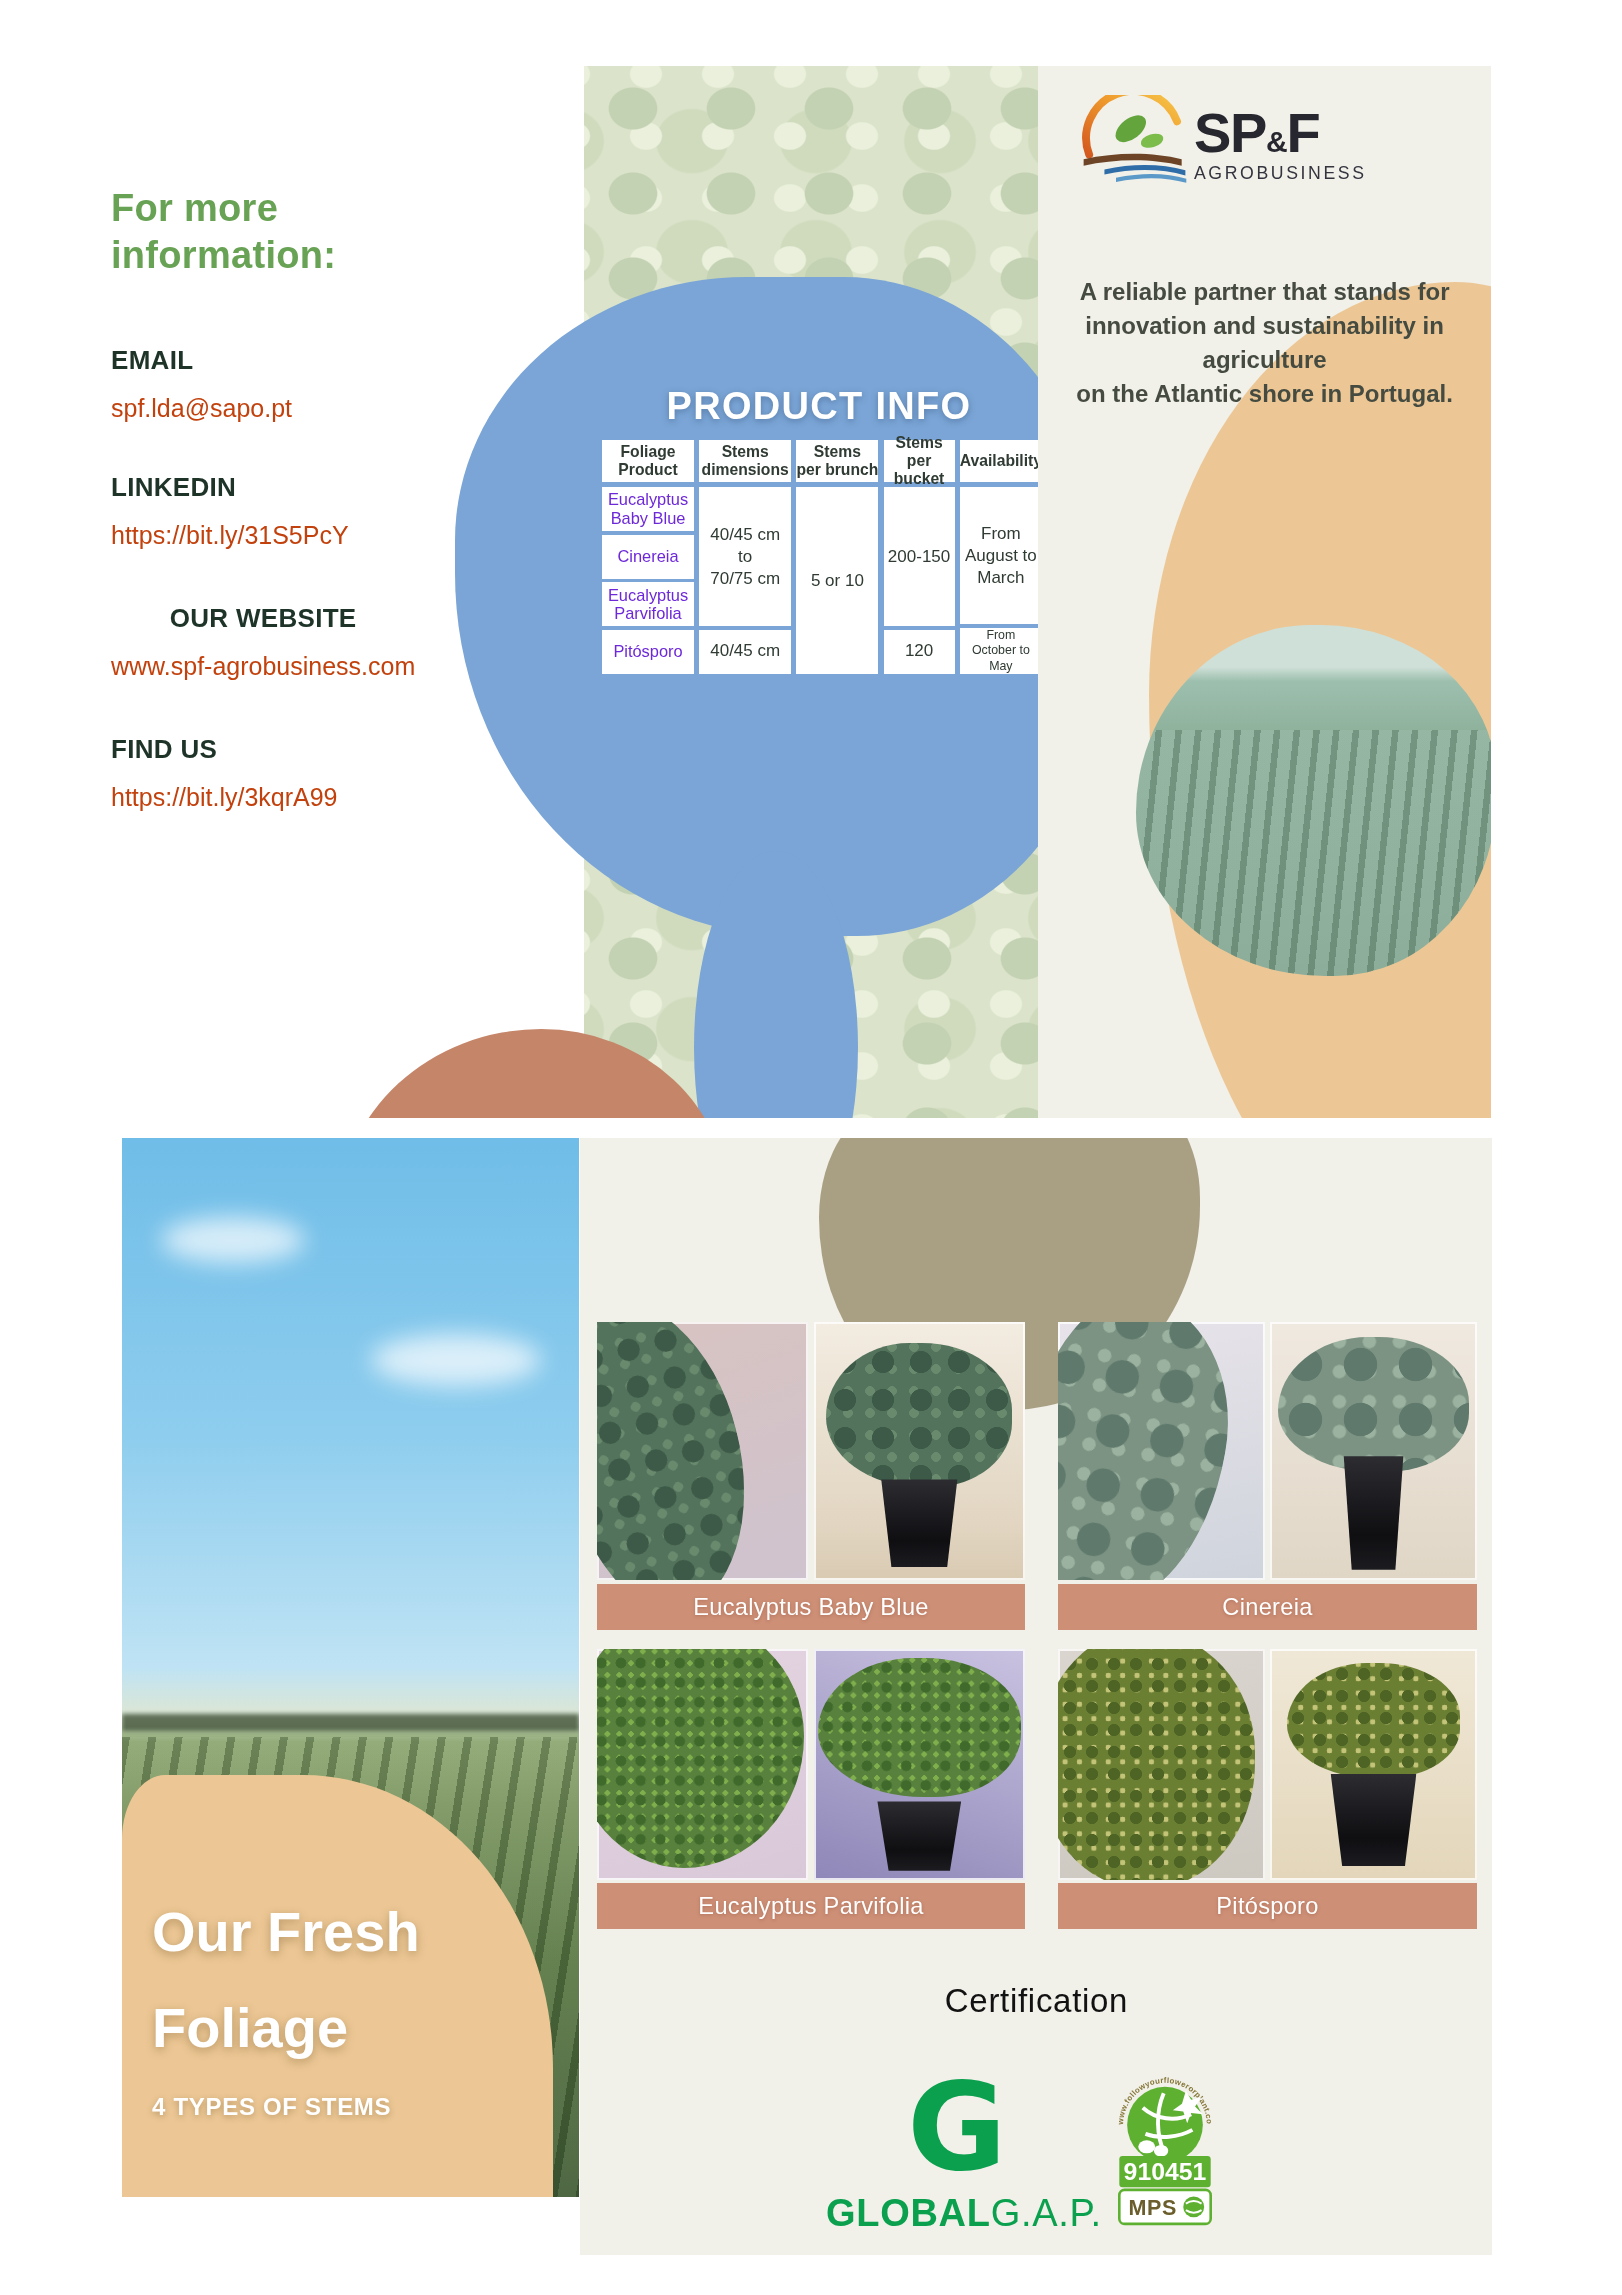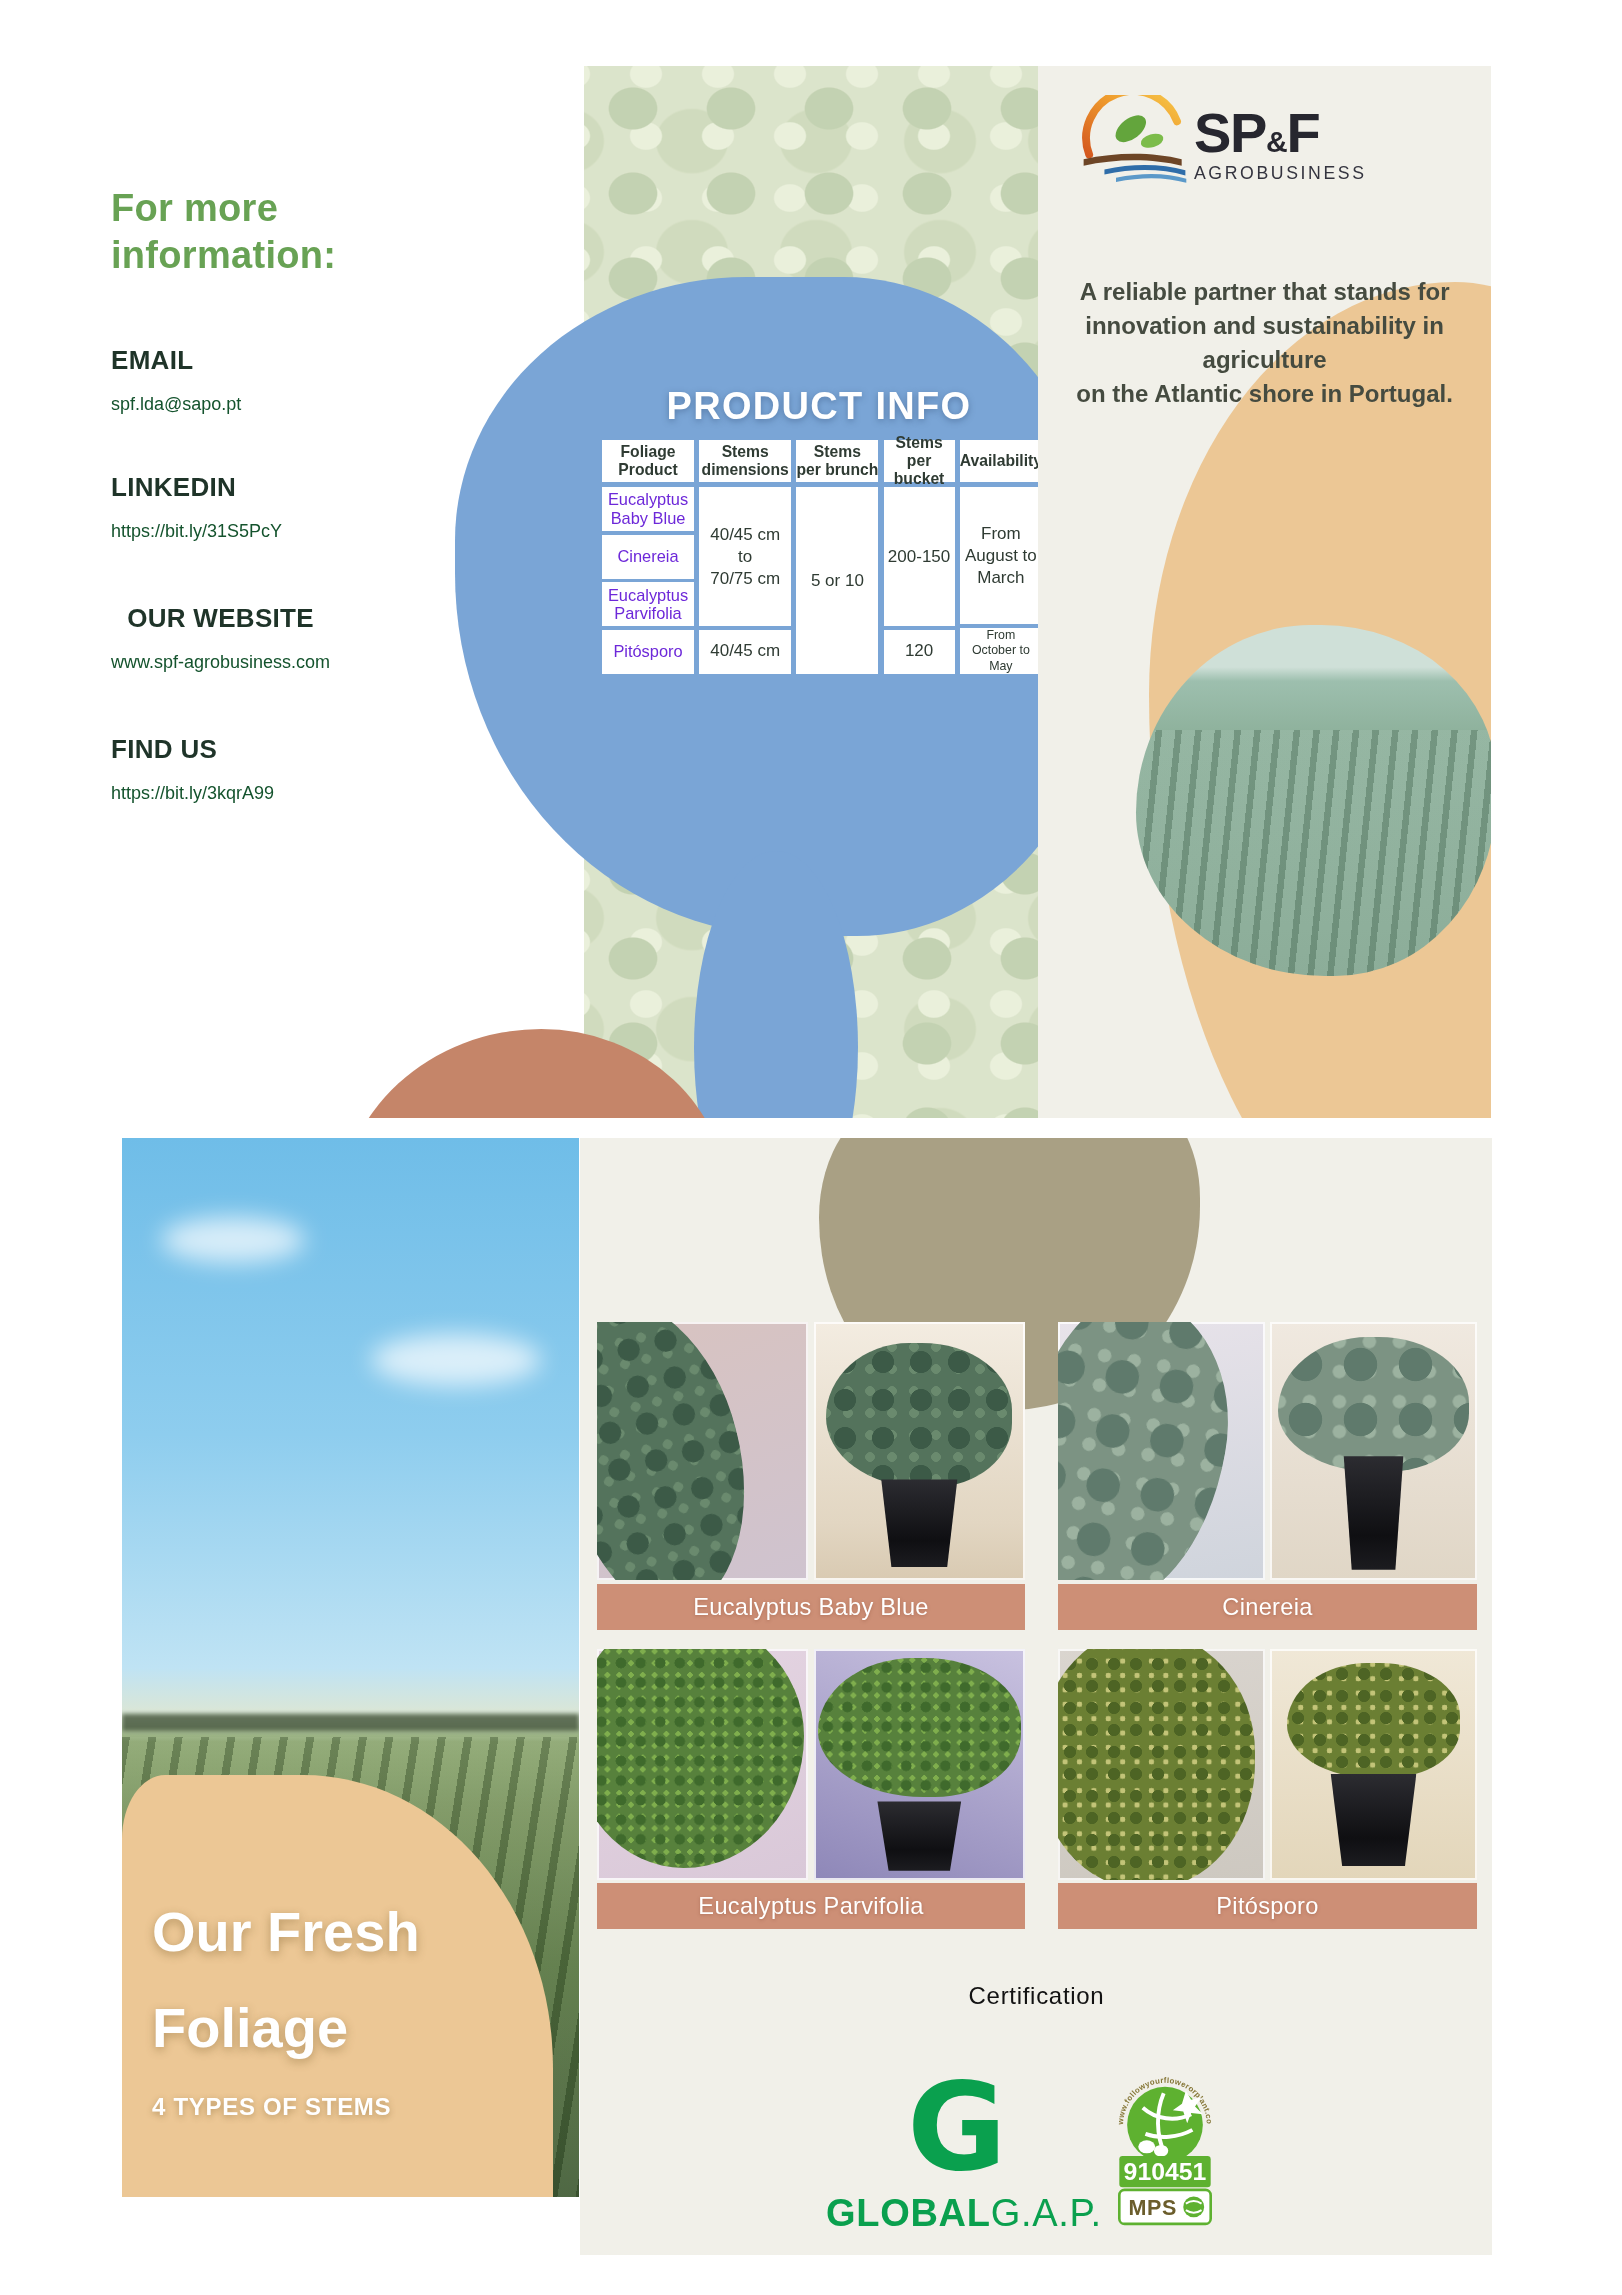--- a/index.html
+++ b/index.html
@@ -9,21 +9,21 @@
   }
   .abs{position:absolute;}
   .pre{white-space:pre-line;}
 
   
   .contact-heading{
     left:111px;top:185px;font-size:38px;line-height:1.24;font-weight:bold;
     color:#68a254;letter-spacing:0.3px;
   }
   .c-item-label{font-size:26px;font-weight:bold;color:#1f3429;letter-spacing:0.3px;}
-  .c-item-value{font-size:18px;color:#14532d;}
+  .c-item-value{font-size:25px;color:#c2410c;}
 
   #clip-left-mid{left:0;top:66px;width:1038px;height:1052px;overflow:hidden;padding-left:8px;}
   .greenery{
     left:584px;top:0;width:455px;height:1052px;background-color:#c6d3ab;
     background-image:
       radial-gradient(#9fb683 34%, rgba(0,0,0,0) 36%),
       radial-gradient(#dde7c6 30%, rgba(0,0,0,0) 33%),
       radial-gradient(#b3c696 40%, rgba(0,0,0,0) 42%);
     background-size:98px 85px,72px 62px,124px 111px;
     background-position:0 0,26px 39px,46px 19.6px;
@@ -146,21 +146,21 @@
   .ph-cin-pot{background:linear-gradient(180deg,#f0e9e0,#e0d6c6);}
   .ph-parv-close{background:linear-gradient(160deg,#e5d5e2,#d9c8d8);}
   .ph-parv-pot{background:linear-gradient(200deg,#c9c2e0,#8e87b8);}
   .ph-pit-close{background:linear-gradient(170deg,#dad5cf,#cdc8c0);}
   .ph-pit-pot{background:linear-gradient(180deg,#f0e8d7,#e3d6ba);}
   .plabel{
     position:absolute;background:#cd8f76;color:#fff;display:flex;align-items:center;justify-content:center;
     font-size:23.6px;letter-spacing:0.3px;text-shadow:0 1.3px 3.3px rgba(120,60,40,.35);
   }
   .cert-heading{
-    left:17px;top:844px;width:879px;text-align:center;font-size:24px;color:#121212;letter-spacing:0.7px;
+    left:17px;top:844px;width:879px;text-align:center;font-size:33px;color:#121212;letter-spacing:0.7px;
   }
   .gg{left:246px;top:929px;width:262px;text-align:center;}
   .gg-icon{font-size:121px;line-height:121px;font-weight:800;color:#0aa04e;
     font-family:"DejaVu Sans","Liberation Sans",sans-serif;}
   .gg-word{font-size:38px;color:#0aa04e;letter-spacing:0.7px;margin-top:3.9px;}
   .gg-bold{font-weight:800;}
   .gg-light{font-weight:400;}
   .mps{left:531px;top:924px;width:108px;height:171px;}
 </style>
 </head>

